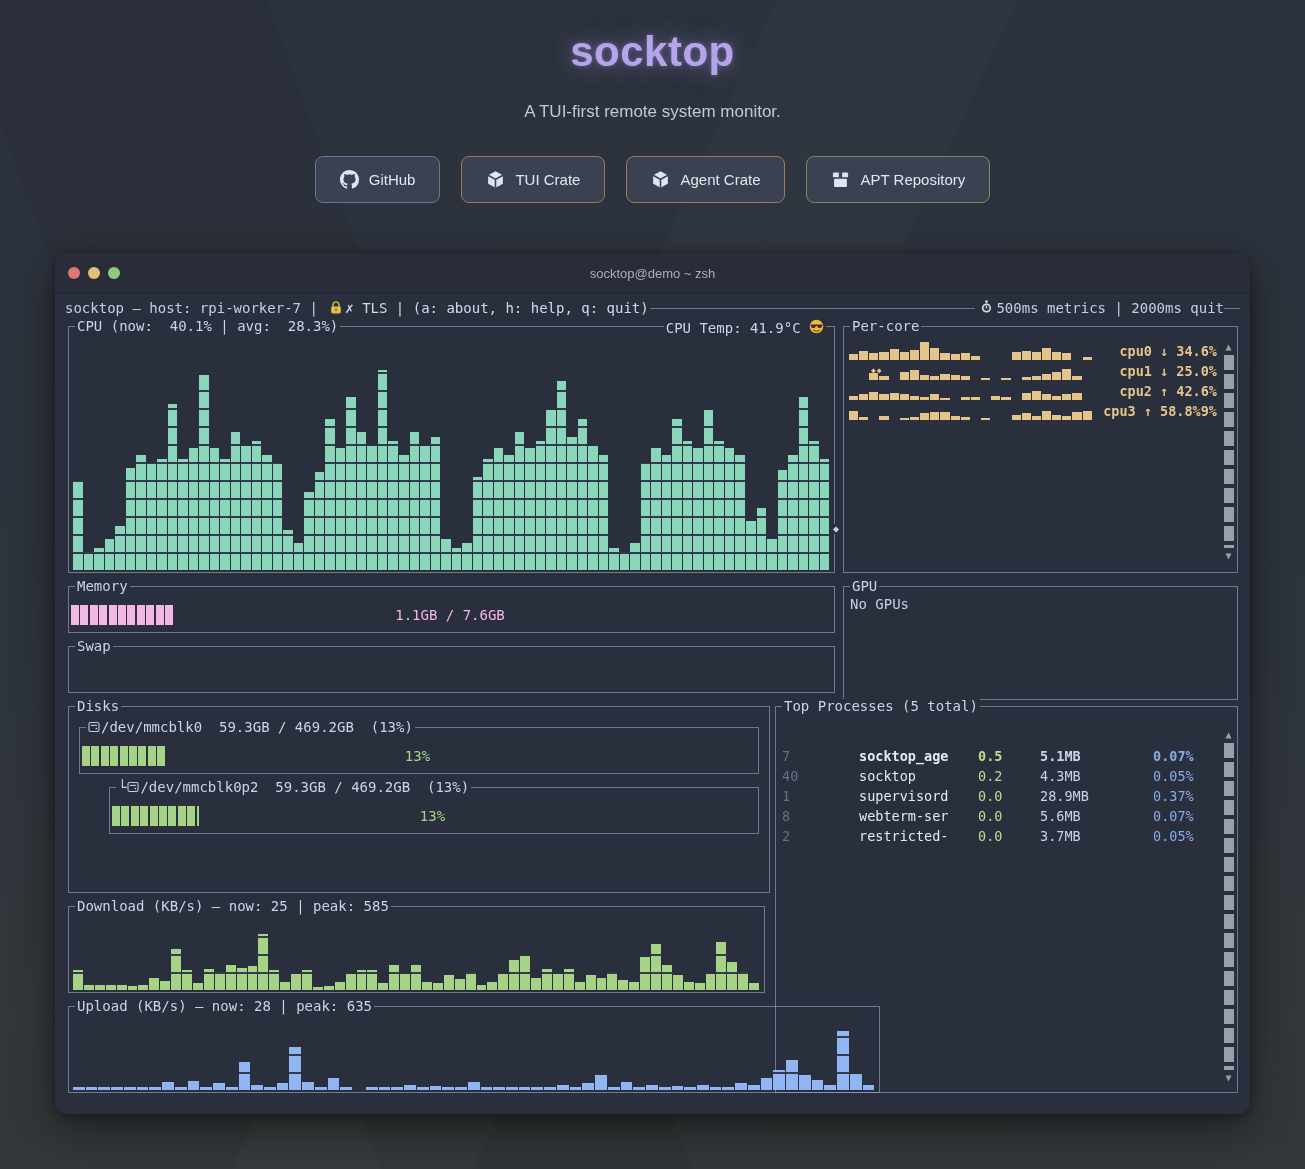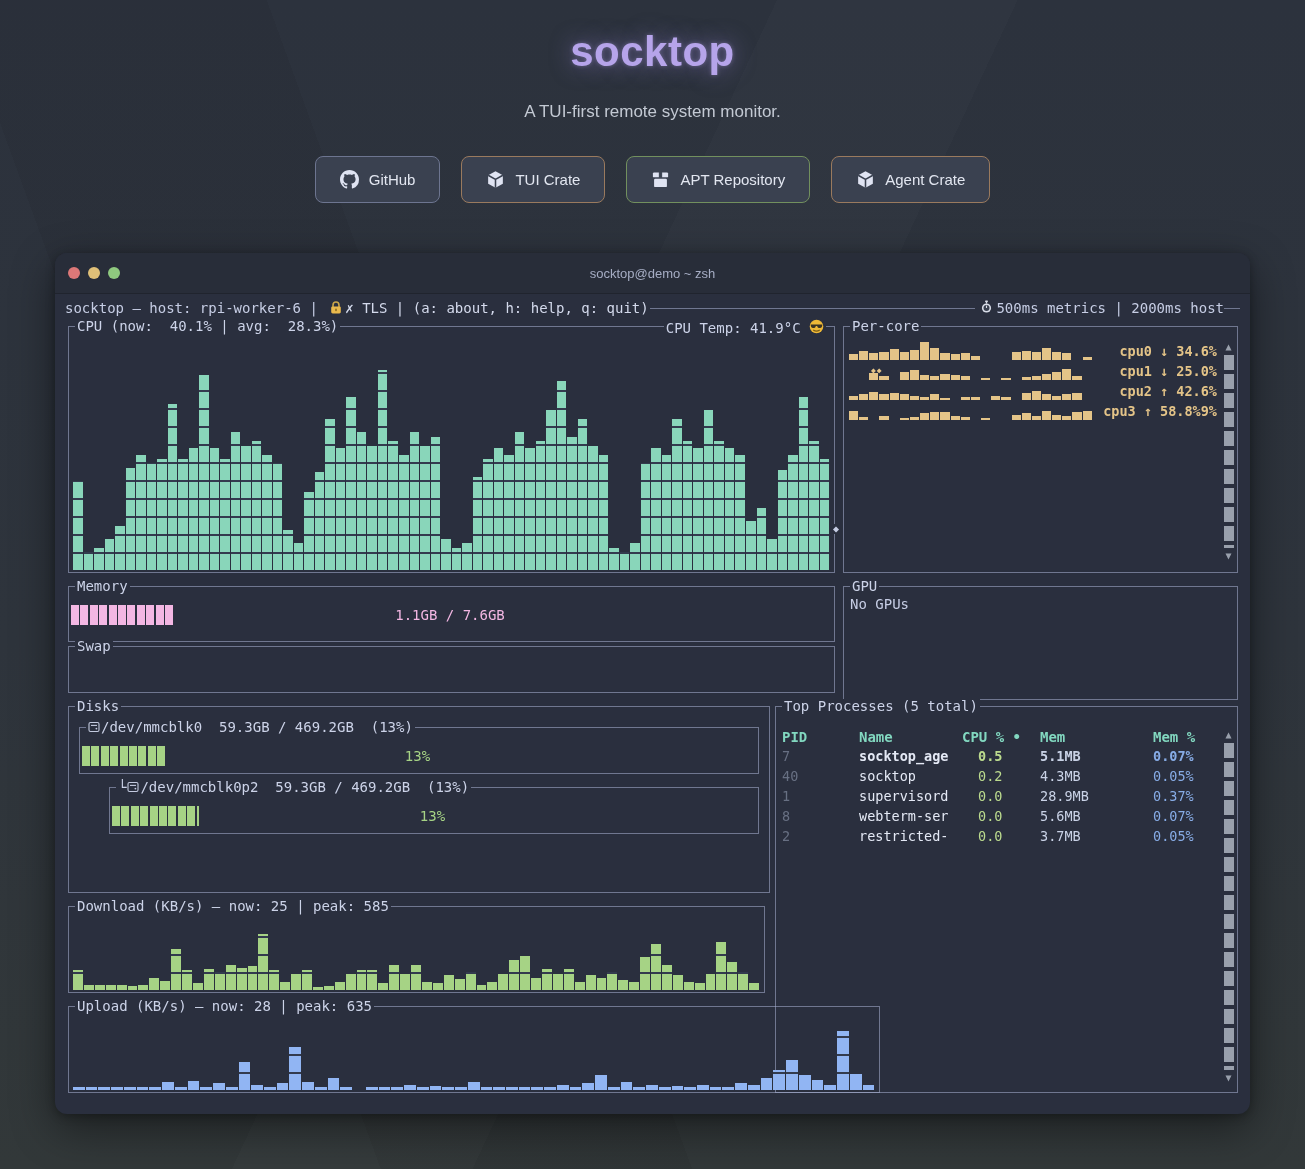--- a/index.html
+++ b/index.html
@@ -129,73 +129,73 @@
         <a class="btn" style="border-color: rgb(154, 122, 94);">
           <span>
             <svg width="19" height="19" viewBox="0 0 16 16">
               <path d="M8 1 L14.2 4.4 V11.6 L8 15 L1.8 11.6 V4.4 Z" fill="#dfe3f2"></path>
               <path d="M1.8 4.4 L8 7.9 L14.2 4.4 M8 7.9 V15" fill="none" stroke="#3a4150" stroke-width="1.3"></path>
               <path d="M4.8 2.7 L11.2 6.2 V9 L9.6 8.2 V7 L4.8 4.3 Z" fill="#3a4150" opacity="0"></path>
             </svg>
           </span>
           <span>TUI Crate</span>
         </a>
+        <a class="btn" style="border-color: rgb(154, 122, 94);">
+          <span>
+            <svg width="19" height="19" viewBox="0 0 16 16">
+              <path d="M8 1 L14.2 4.4 V11.6 L8 15 L1.8 11.6 V4.4 Z" fill="#dfe3f2"></path>
+              <path d="M1.8 4.4 L8 7.9 L14.2 4.4 M8 7.9 V15" fill="none" stroke="#3a4150" stroke-width="1.3"></path>
+              <path d="M4.8 2.7 L11.2 6.2 V9 L9.6 8.2 V7 L4.8 4.3 Z" fill="#3a4150" opacity="0"></path>
+            </svg>
+          </span>
+          <span>Agent Crate</span>
+        </a>
         <a class="btn" style="border-color: rgb(114, 144, 94);">
           <span>
             <svg width="19" height="19" viewBox="0 0 16 16" fill="#dfe3f2">
               <rect x="1.6" y="2" width="12.8" height="4.2" rx="1"></rect>
               <rect x="2.6" y="7.4" width="10.8" height="7" rx="1"></rect>
               <rect x="6.6" y="1.6" width="2.8" height="5" fill="#3a4150" opacity="0.9" transform="translate(0,0)"></rect>
               <rect x="7.1" y="2" width="1.8" height="4.2" fill="#3a4150"></rect>
             </svg>
           </span>
           <span>APT Repository</span>
         </a>
-        <a class="btn" style="border-color: rgb(154, 122, 94);">
-          <span>
-            <svg width="19" height="19" viewBox="0 0 16 16">
-              <path d="M8 1 L14.2 4.4 V11.6 L8 15 L1.8 11.6 V4.4 Z" fill="#dfe3f2"></path>
-              <path d="M1.8 4.4 L8 7.9 L14.2 4.4 M8 7.9 V15" fill="none" stroke="#3a4150" stroke-width="1.3"></path>
-              <path d="M4.8 2.7 L11.2 6.2 V9 L9.6 8.2 V7 L4.8 4.3 Z" fill="#3a4150" opacity="0"></path>
-            </svg>
-          </span>
-          <span>Agent Crate</span>
-        </a>
       </nav>
   </header>
 
   <section class="terminal">
     <div class="titlebar">
       <div class="lights">
         <span class="light" style="background: rgb(221, 120, 120);"></span>
         <span class="light" style="background: rgb(224, 192, 120);"></span>
         <span class="light" style="background: rgb(143, 201, 127);"></span>
       </div>
       <div class="term-title">socktop@demo ~ zsh</div>
     </div>
 
     <div class="tui">
 
       <div class="statusline">
-        <span class="pre">socktop — host: rpi-worker-6 | </span>
+        <span class="pre">socktop — host: rpi-worker-7 | </span>
         <span class="inline-ico"><svg width="12" height="13" viewBox="0 0 12 13">
               <path d="M3 6V4.2C3 2.4 4.3 1 6 1s3 1.4 3 3.2V6" fill="none" stroke="#caa64a" stroke-width="1.6"></path>
               <rect x="1.2" y="5.4" width="9.6" height="7" rx="1.4" fill="#e9b94d"></rect>
               <rect x="5.2" y="7.6" width="1.6" height="2.6" rx="0.8" fill="#8a6a1e"></rect>
             </svg></span>
         <span class="pre" style="color:#d4daec;">✗ TLS | (a: about, h: help, q: quit)</span>
         <div class="fill"></div>
         <span class="inline-ico"><svg width="13" height="14" viewBox="0 0 13 14">
               <circle cx="6.5" cy="8" r="4.6" fill="#d9dde8"></circle>
               <circle cx="6.5" cy="8" r="3" fill="#3a4150"></circle>
               <rect x="5.1" y="0.6" width="2.8" height="1.6" rx="0.6" fill="#d9dde8"></rect>
               <rect x="5.9" y="2" width="1.2" height="1.6" fill="#d9dde8"></rect>
               <path d="M6.5 8 L6.5 5.6" stroke="#d9dde8" stroke-width="1.1"></path>
             </svg></span>
-        <span class="pre">500ms metrics | 2000ms host</span>
+        <span class="pre">500ms metrics | 2000ms quit</span>
         <div class="endcap"></div>
       </div>
 
       <div class="panel" style="left:13px; top:32px; width:767px; height:247px;">
         <span class="ptitle">CPU (now:  40.1% | avg:  28.3%)</span>
         <span class="ptitle ptitle-right"><span class="pre">CPU Temp: 41.9°C </span><span><svg width="15" height="15" viewBox="0 0 15 15">
                 <circle cx="7.5" cy="7.5" r="6.8" fill="#efb937"></circle>
                 <path d="M1.6 5.4 H13.4 L13 7.6 Q12.8 8.9 11.2 8.9 H9.8 Q8.6 8.9 8.3 7.6 L8.2 6.9 H6.8 L6.7 7.6 Q6.4 8.9 5.2 8.9 H3.8 Q2.2 8.9 2 7.6 Z" fill="#3a3324"></path>
                 <path d="M4.6 11.2 Q7.5 13 10.4 11.2" fill="none" stroke="#7a5c14" stroke-width="1.1" stroke-linecap="round"></path>
               </svg></span></span>
@@ -405,21 +405,21 @@
               <span class="core-label">cpu3 ↑ 58.8%9%</span>
             </div>
           </div>
         <div class="scrollbar" style="top:14px; bottom:10px;">
           <span class="sb-arrow">▲</span>
           <div class="sb-track"></div>
           <span class="sb-arrow">▼</span>
         </div>
       </div>
 
-      <div class="panel" style="left:13px; top:292px; width:767px; height:56px;">
+      <div class="panel" style="left:13px; top:292px; width:767px; height:47px;">
         <span class="ptitle">Memory</span>
         <div class="gauge">
           <div class="gauge-fill" style="width: 13.5%; background: repeating-linear-gradient(90deg, rgb(243, 183, 227) 0px, rgb(243, 183, 227) 8px, rgb(42, 47, 62) 8px, rgb(42, 47, 62) 9.4px);"></div>
           <div class="gauge-label pre" style="color: rgb(243, 183, 227);">1.1GB / 7.6GB</div>
         </div>
       </div>
 
       <div class="panel" style="left:13px; top:352px; width:767px; height:47px;">
         <span class="ptitle">Swap</span>
       </div>
@@ -452,21 +452,20 @@
               <div class="gauge">
                 <div class="gauge-fill" style="width:13.6%; background:repeating-linear-gradient(90deg,#a6d385 0 8px, #2a2f3e 8px 9.4px);"></div>
                 <div class="gauge-label pre" style="color:#a6d385;">13%</div>
               </div>
             </div>
           </div>
       </div>
 
       <div class="panel" style="left:720px; top:412px; width:463px; height:387px;">
         <span class="ptitle">Top Processes (5 total)</span>
-        <div class="proc-head"><span>PID</span><span>Name</span><span>CPU % •</span><span>Mem</span><span>Mem %</span></div>
         <div class="proc-rows">
             <div class="proc-row selected"><span class="c-pid">7</span><span class="c-name">socktop_age</span><span class="c-cpu">0.5</span><span class="c-mem">5.1MB</span><span class="c-memp">0.07%</span></div>
             <div class="proc-row"><span class="c-pid">40</span><span class="c-name">socktop</span><span class="c-cpu">0.2</span><span class="c-mem">4.3MB</span><span class="c-memp">0.05%</span></div>
             <div class="proc-row"><span class="c-pid">1</span><span class="c-name">supervisord</span><span class="c-cpu">0.0</span><span class="c-mem">28.9MB</span><span class="c-memp">0.37%</span></div>
             <div class="proc-row"><span class="c-pid">8</span><span class="c-name">webterm-ser</span><span class="c-cpu">0.0</span><span class="c-mem">5.6MB</span><span class="c-memp">0.07%</span></div>
             <div class="proc-row"><span class="c-pid">2</span><span class="c-name">restricted-</span><span class="c-cpu">0.0</span><span class="c-mem">3.7MB</span><span class="c-memp">0.05%</span></div>
           </div>
         <div class="scrollbar" style="top:22px; bottom:8px;">
           <span class="sb-arrow">▲</span>
           <div class="sb-track"></div>

